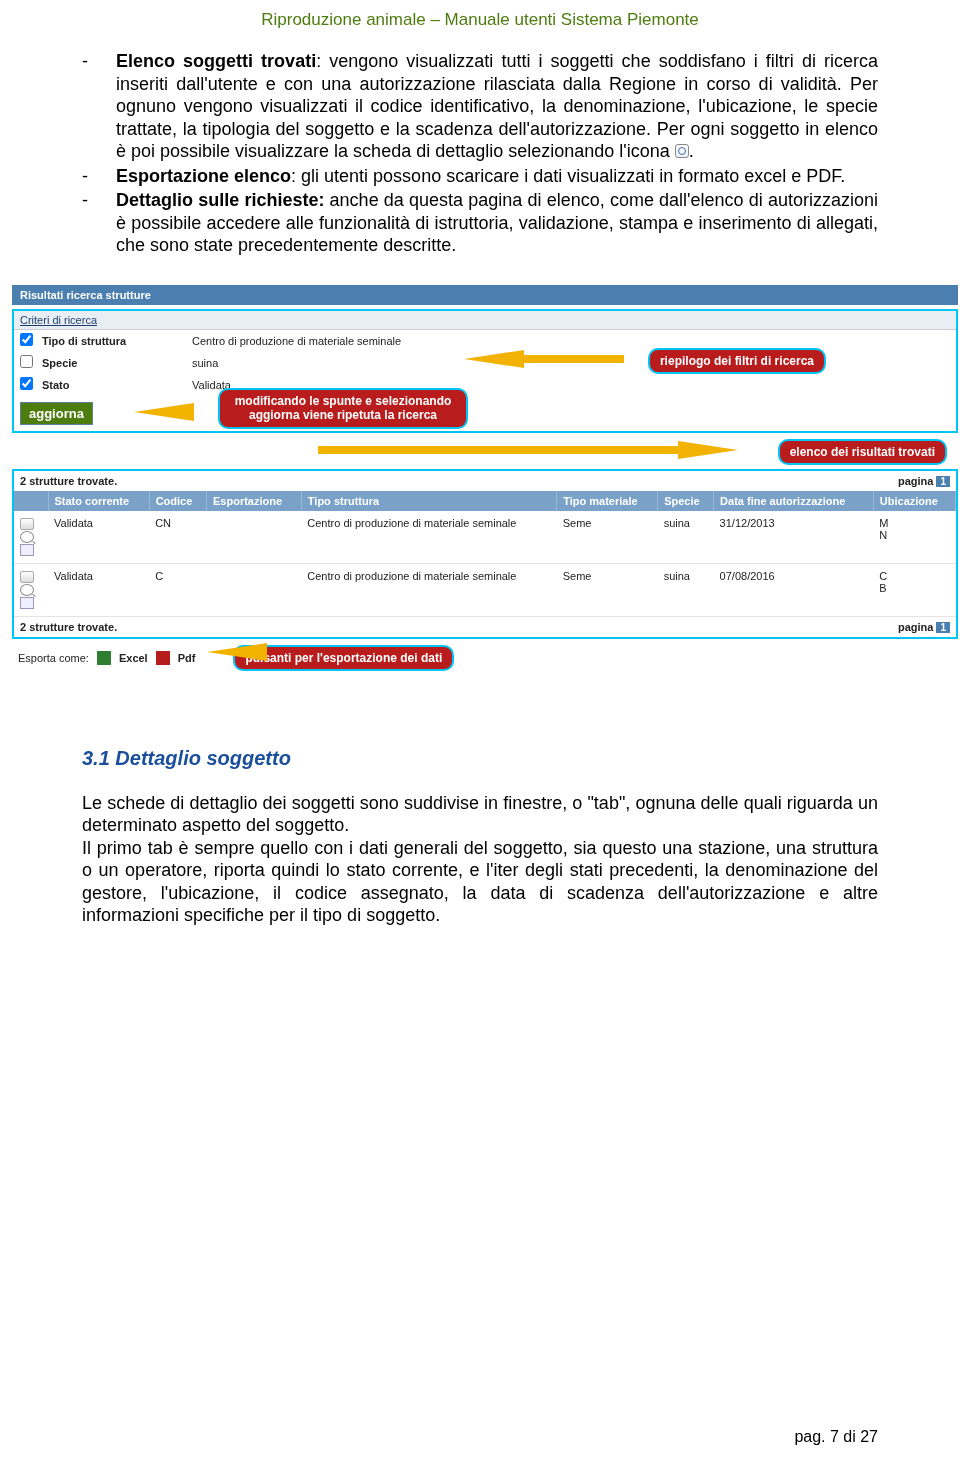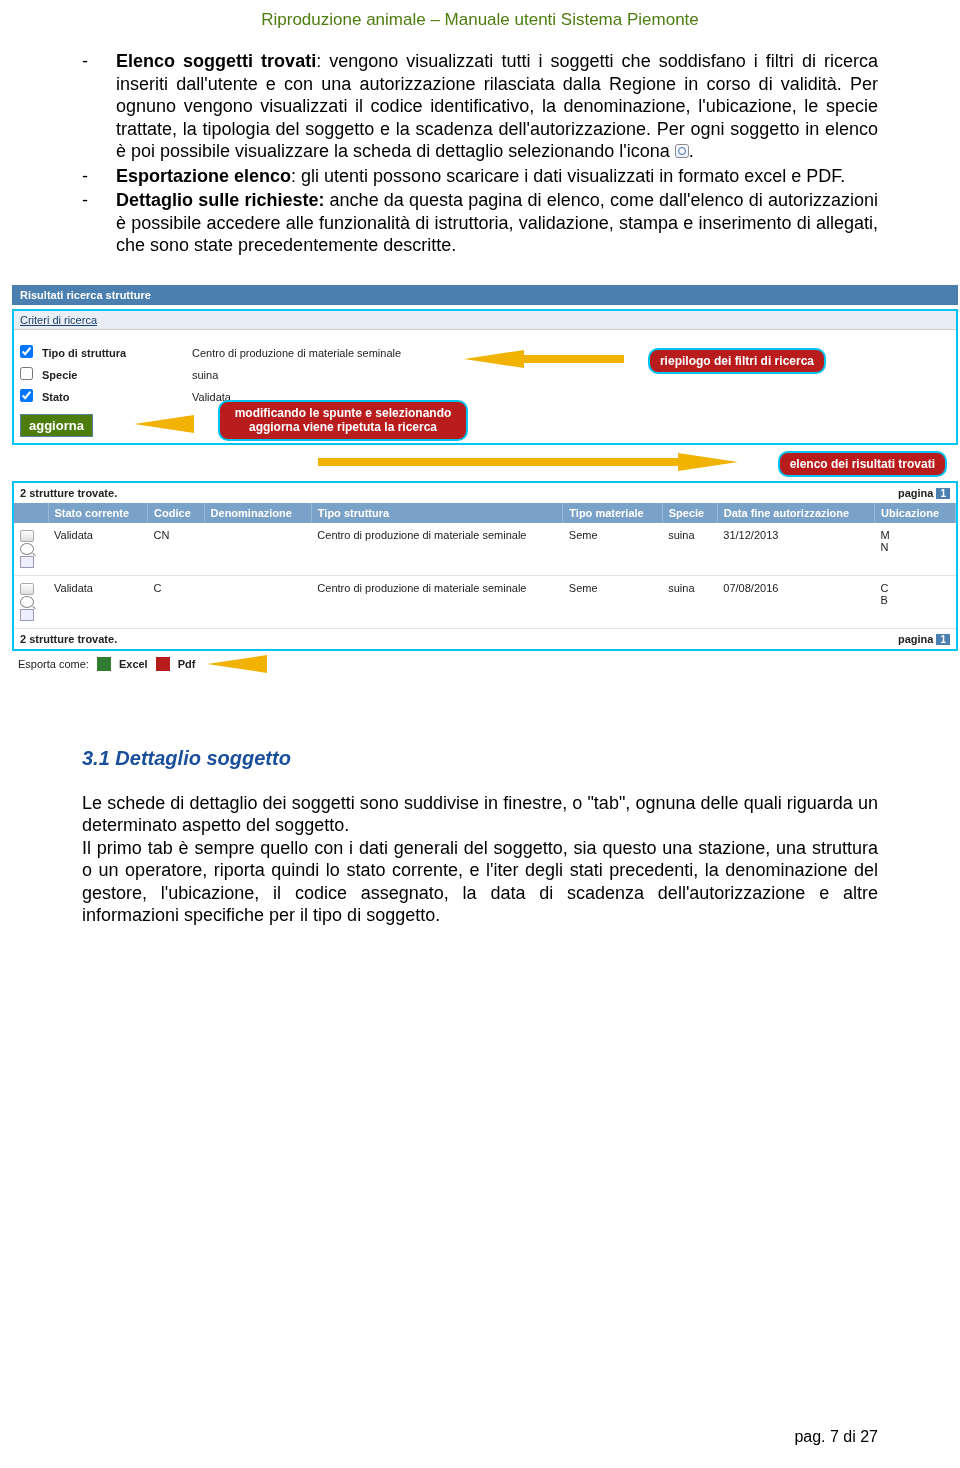--- a/index.html
+++ b/index.html
@@ -75,21 +75,21 @@
   .criteri-head {
     background: #e9eef4;
     padding: 3px 6px;
     font-size: 11px;
     color: #1c3f6e;
     border-bottom: 1px solid #ccc;
     text-decoration: underline;
   }
   .criteri-body {
     background: #fff;
-    padding: 12px 6px 4px;
+    padding: 0 6px 4px;
     position: relative;
   }
   .crit-row {
     display: flex;
     align-items: center;
     height: 22px;
   }
   .crit-cb { width: 22px; }
   .crit-label { width: 150px; font-weight: bold; font-size: 11px; }
   .crit-value { font-size: 11px; }
@@ -269,21 +269,21 @@
           <span>pagina</span>
           <span class="page-badge">1</span>
         </span>
       </div>
       <table class="results">
         <thead>
           <tr>
             <th style="width:34px"></th>
             <th>Stato corrente</th>
             <th>Codice</th>
-            <th>Denominazione</th>
+            <th>Esportazione</th>
             <th>Tipo struttura</th>
             <th>Tipo materiale</th>
             <th>Specie</th>
             <th>Data fine autorizzazione</th>
             <th>Ubicazione</th>
           </tr>
         </thead>
         <tbody>
           <tr>
             <td class="action-icons">
@@ -328,20 +328,21 @@
       </div>
     </div>
 
     <div class="export-row">
       <span>Esporta come:</span>
       <span class="excel-icon"></span>
       <b>Excel</b>
       <span class="pdf-icon"></span>
       <b>Pdf</b>
 
+      <div class="callout-pill" style="position:static;margin-left:30px;">pulsanti per l'esportazione dei dati</div>
       <div class="arrow-left" style="top:4px; left:195px;"></div>
     </div>
   </div>
 
   <h3 class="section-heading">3.1  Dettaglio soggetto</h3>
   <p class="body-text" style="white-space:pre-line">Le schede di dettaglio dei soggetti sono suddivise in finestre, o "tab", ognuna delle quali riguarda un determinato aspetto del soggetto.
 Il primo tab è sempre quello con i dati generali del soggetto, sia questo una stazione, una struttura o un operatore, riporta quindi lo stato corrente, e l'iter degli stati precedenti, la denominazione del gestore, l'ubicazione, il codice assegnato, la data di scadenza dell'autorizzazione e altre informazioni specifiche per il tipo di soggetto.</p>
 
 </div>
 

